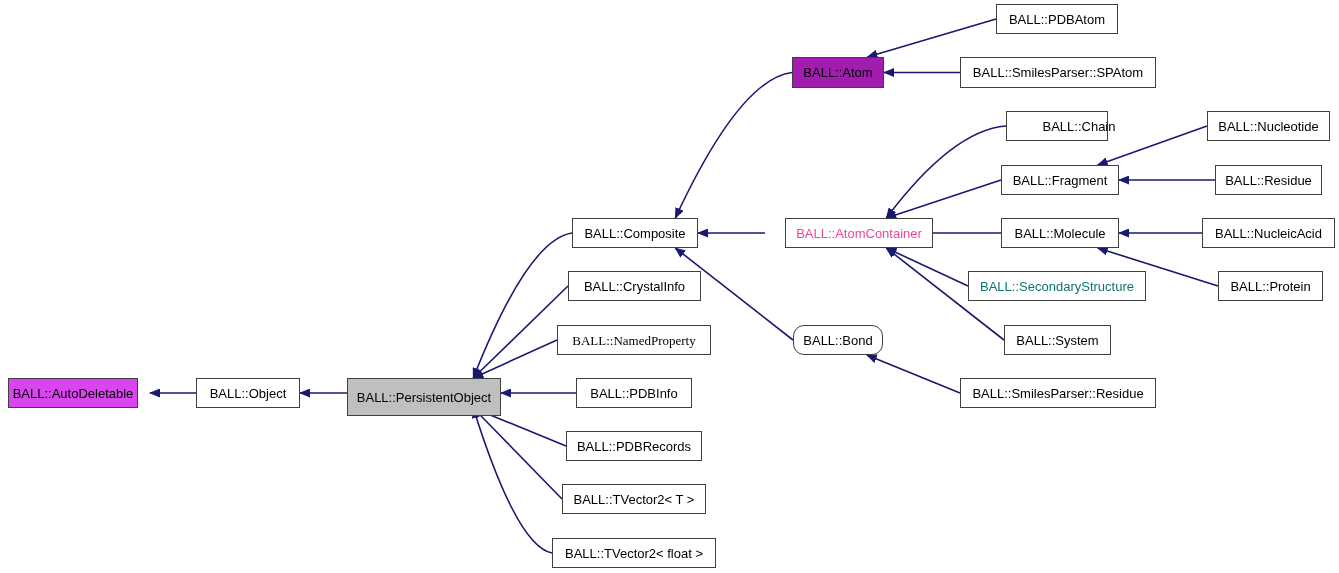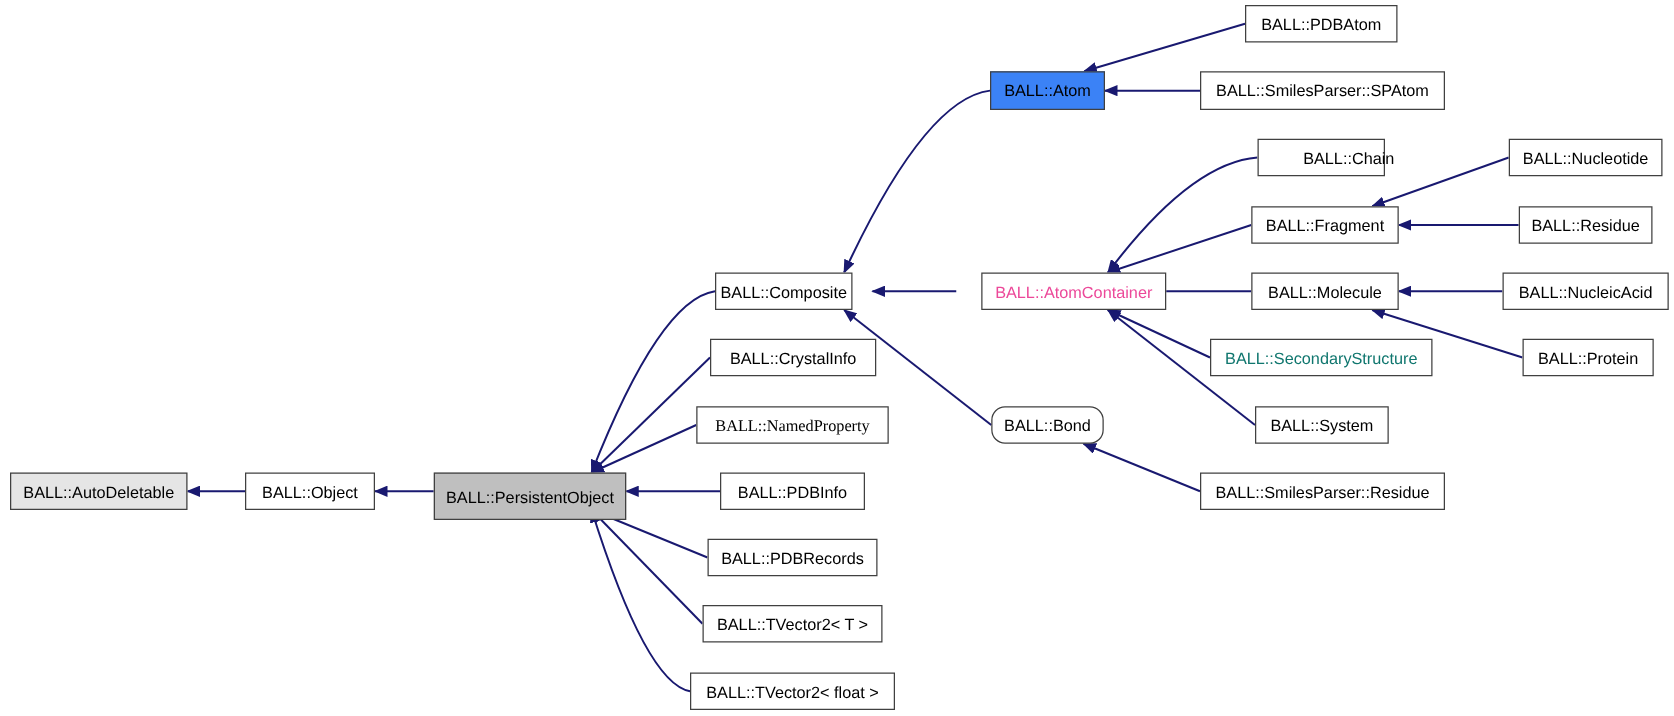--- a/index.html
+++ b/index.html
@@ -77,51 +77,51 @@
         <path d="M968,286 L886.36,248" stroke="#191970" stroke-width="1.6" fill="none" marker-end="url(#arrowhead)"></path>
         <path d="M1004,340 L886.36,248" stroke="#191970" stroke-width="1.6" fill="none" marker-end="url(#arrowhead)"></path>
         <path d="M960,393 L866.8,355" stroke="#191970" stroke-width="1.6" fill="none" marker-end="url(#arrowhead)"></path>
         <path d="M1207,126 L1097.76,165" stroke="#191970" stroke-width="1.6" fill="none" marker-end="url(#arrowhead)"></path>
         <path d="M1215,180 L1119,180" stroke="#191970" stroke-width="1.6" fill="none" marker-end="url(#arrowhead)"></path>
         <path d="M1202,233 L1119,233" stroke="#191970" stroke-width="1.6" fill="none" marker-end="url(#arrowhead)"></path>
         <path d="M1218,286 L1097.76,248" stroke="#191970" stroke-width="1.6" fill="none" marker-end="url(#arrowhead)"></path>
       </g>
   </svg>
   <div id="node-layer">
-      <div class="node" style="left: 8px; top: 378px; width: 142px; height: 30px; border-color: rgb(64, 64, 64); background: #e5e5e5; color: rgb(0, 0, 0);">
+      <div class="node" style="left: 8px; top: 378px; width: 130px; height: 30px; border-color: rgb(64, 64, 64); background: #d946ef; color: rgb(0, 0, 0);">
         <span class="node-label">BALL::AutoDeletable</span>
       </div>
       <div class="node" style="left: 196px; top: 378px; width: 104px; height: 30px; border-color: rgb(64, 64, 64); background: rgb(255, 255, 255); color: rgb(0, 0, 0);">
         <span class="node-label">BALL::Object</span>
       </div>
       <div class="node highlight" style="left: 347px; top: 378px; width: 154px; height: 38px; border-color: rgb(64, 64, 64); background: rgb(191, 191, 191); color: rgb(0, 0, 0);">
         <span class="node-label">BALL::PersistentObject</span>
       </div>
-      <div class="node" style="left: 572px; top: 218px; width: 110px; height: 30px; border-color: rgb(64, 64, 64); background: rgb(255, 255, 255); color: rgb(0, 0, 0);">
+      <div class="node" style="left: 572px; top: 218px; width: 126px; height: 30px; border-color: rgb(64, 64, 64); background: rgb(255, 255, 255); color: rgb(0, 0, 0);">
         <span class="node-label">BALL::Composite</span>
       </div>
       <div class="node" style="left: 568px; top: 271px; width: 133px; height: 30px; border-color: rgb(64, 64, 64); background: rgb(255, 255, 255); color: rgb(0, 0, 0);">
         <span class="node-label">BALL::CrystalInfo</span>
       </div>
       <div class="node" style="left: 557px; top: 325px; width: 154px; height: 30px; border-color: rgb(64, 64, 64); background: rgb(255, 255, 255); color: rgb(0, 0, 0); font-family: Liberation Serif, serif;">
         <span class="node-label">BALL::NamedProperty</span>
       </div>
       <div class="node" style="left: 576px; top: 378px; width: 116px; height: 30px; border-color: rgb(64, 64, 64); background: rgb(255, 255, 255); color: rgb(0, 0, 0);">
         <span class="node-label">BALL::PDBInfo</span>
       </div>
       <div class="node" style="left: 566px; top: 431px; width: 136px; height: 30px; border-color: rgb(64, 64, 64); background: rgb(255, 255, 255); color: rgb(0, 0, 0);">
         <span class="node-label">BALL::PDBRecords</span>
       </div>
       <div class="node" style="left: 562px; top: 484px; width: 144px; height: 30px; border-color: rgb(64, 64, 64); background: rgb(255, 255, 255); color: rgb(0, 0, 0);">
         <span class="node-label">BALL::TVector2&lt; T &gt;</span>
       </div>
       <div class="node" style="left: 552px; top: 538px; width: 164px; height: 30px; border-color: rgb(64, 64, 64); background: rgb(255, 255, 255); color: rgb(0, 0, 0);">
         <span class="node-label">BALL::TVector2&lt; float &gt;</span>
       </div>
-      <div class="node" style="left: 792px; top: 57px; width: 92px; height: 31px; border-color: rgb(64, 64, 64); background: #3b82f6; color: rgb(0, 0, 0);">
+      <div class="node" style="left: 792px; top: 57px; width: 92px; height: 31px; border-color: rgb(64, 64, 64); background: #a21caf; color: rgb(0, 0, 0);">
         <span class="node-label">BALL::Atom</span>
       </div>
       <div class="node" style="left: 765px; top: 218px; width: 148px; height: 30px; border-color: rgb(64, 64, 64); background: rgb(255, 255, 255); color: #ec4899; margin-left: 20px;">
         <span class="node-label">BALL::AtomContainer</span>
       </div>
       <div class="node" style="left: 793px; top: 325px; width: 90px; height: 30px; border-color: rgb(64, 64, 64); background: rgb(255, 255, 255); color: rgb(0, 0, 0); border-radius: 11px;">
         <span class="node-label">BALL::Bond</span>
       </div>
       <div class="node" style="left: 996px; top: 4px; width: 122px; height: 30px; border-color: rgb(64, 64, 64); background: rgb(255, 255, 255); color: rgb(0, 0, 0);">
         <span class="node-label">BALL::PDBAtom</span>

